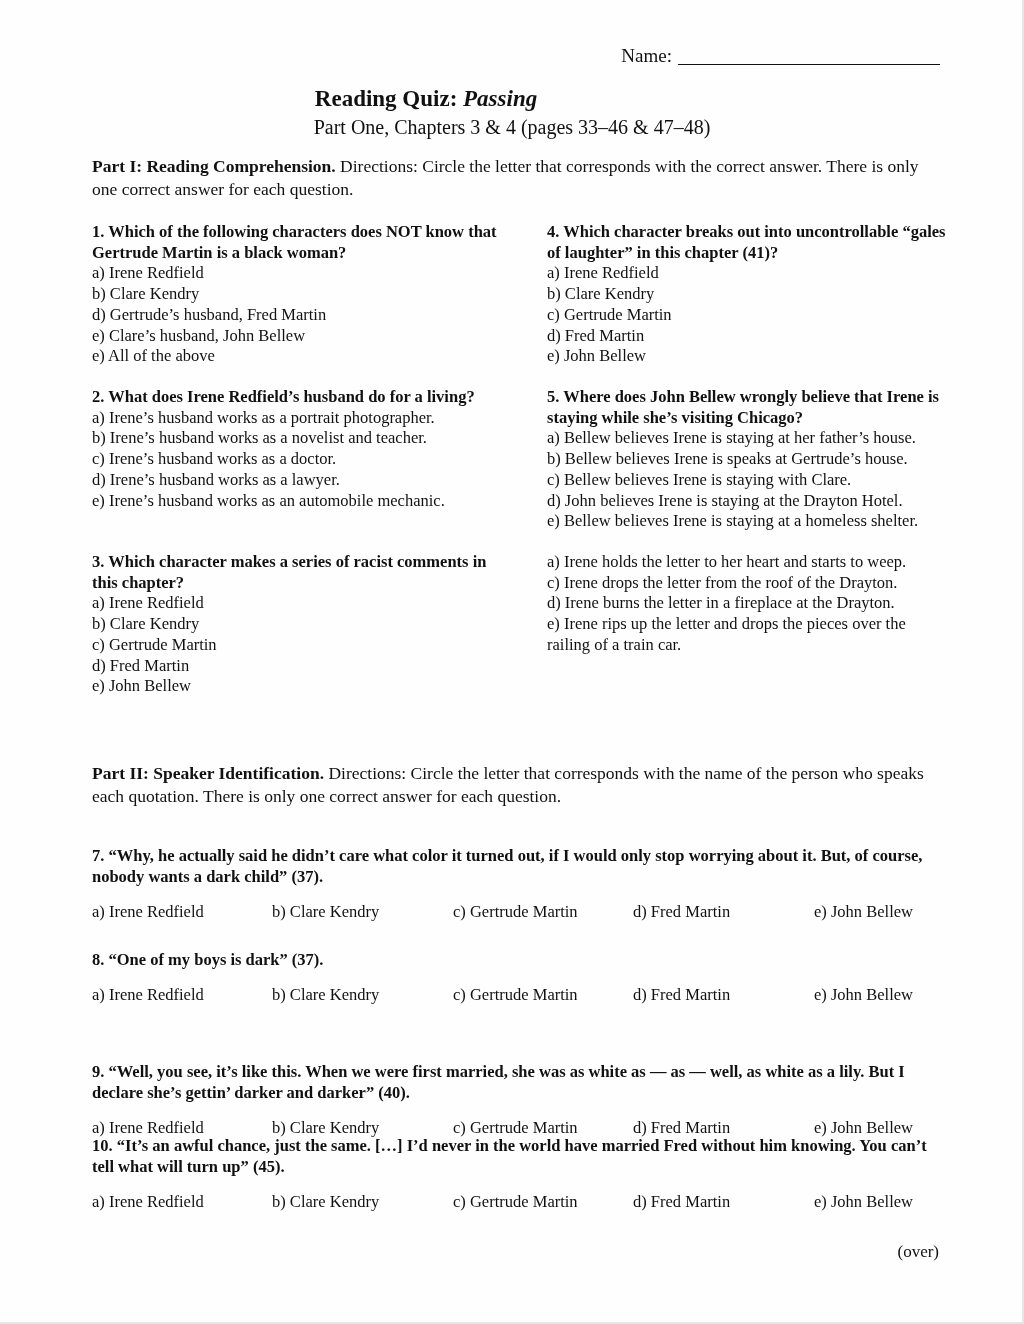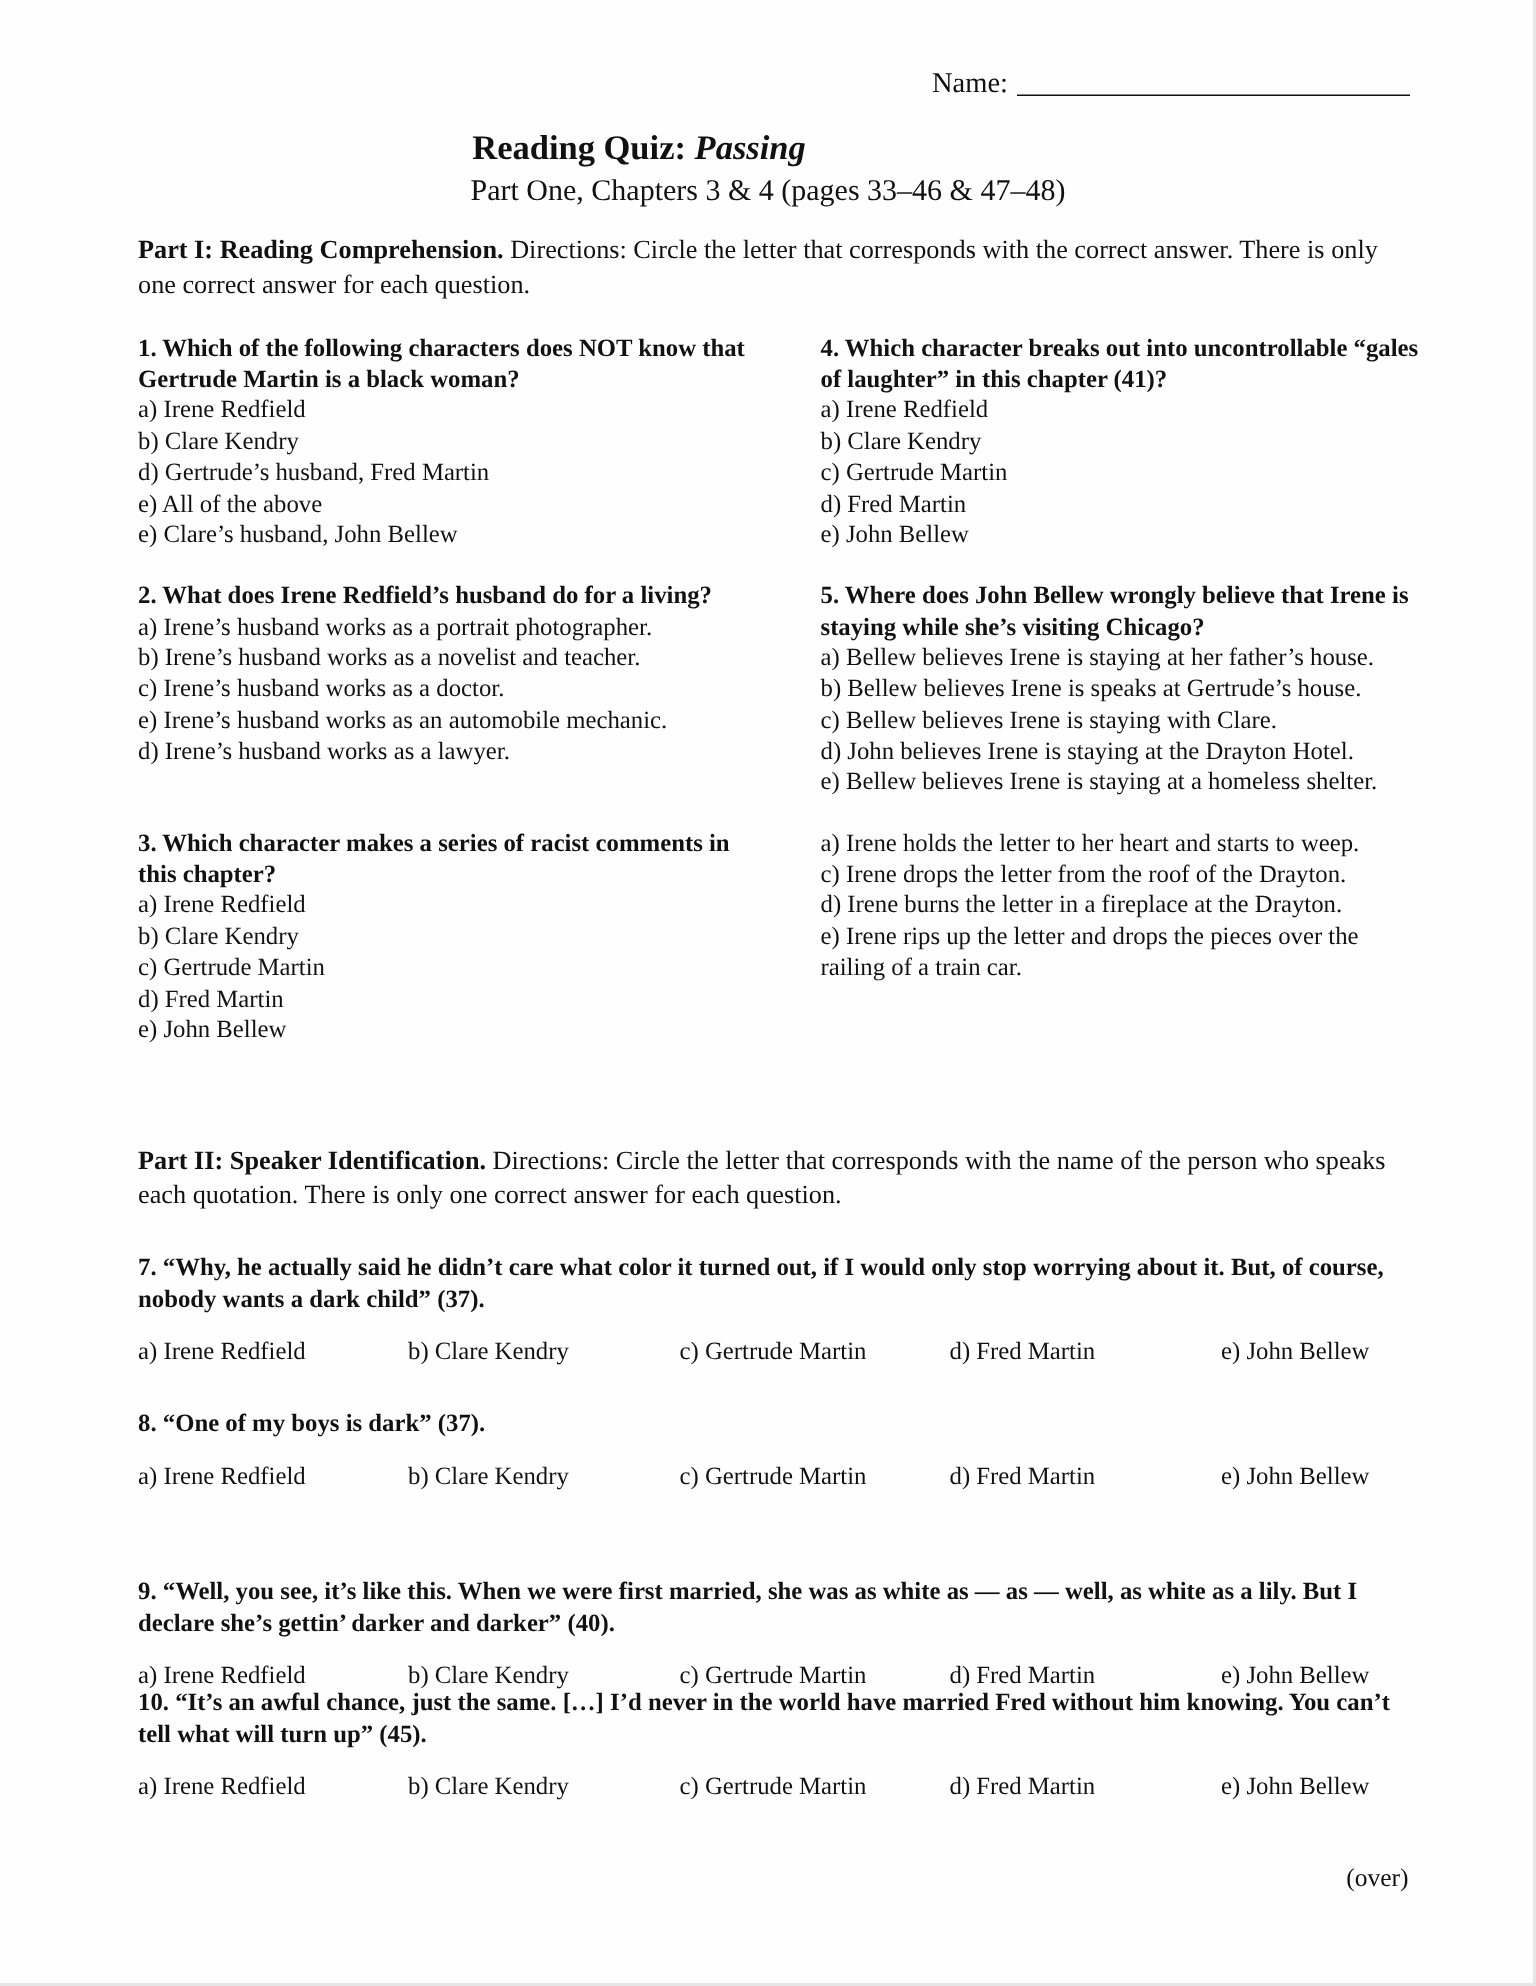--- a/index.html
+++ b/index.html
@@ -15,21 +15,21 @@
     .title { position: absolute; top: 86px; left: 0; width: 852px; text-align: center; font-size: 23px; font-weight: bold; }
     .title i { font-style: italic; }
     .subtitle { position: absolute; top: 116px; left: 0; width: 1024px; text-align: center; font-size: 20px; }
     .directions { position: absolute; left: 92px; width: 850px; font-size: 17.5px; line-height: 23px; }
     .directions b { font-weight: bold; }
     .q { position: absolute; font-size: 16.5px; line-height: 20.7px; }
     .q .qtext { font-weight: bold; }
     .q .opt { display: block; }
     .col-left { left: 92px; width: 420px; }
     .col-right { left: 547px; width: 400px; }
-    .sq { position: absolute; left: 92px; width: 850px; font-size: 16.5px; line-height: 21px; }
+    .sq { position: absolute; left: 92px; width: 850px; font-size: 16.5px; line-height: 21px; margin-top: 11px; }
     .sq .qtext { font-weight: bold; display: block; }
     .sq .opts { position: relative; height: 22px; margin-top: 14px; }
     .sq .opts span { position: absolute; top: 0; white-space: nowrap; }
     .over { position: absolute; right: 83px; top: 1242px; font-size: 17px; }
   </style>
 </head>
 <body>
 
 <div class="page">
 
@@ -42,31 +42,31 @@
 
   <div class="directions" style="top:155px">
     <b>Part I: Reading Comprehension.</b><span> Directions: Circle the letter that corresponds with the correct answer. There is only one correct answer for each question.</span>
   </div>
 
   <div class="q col-left" style="top:222px">
     <span class="qtext">1. Which of the following characters does NOT know that Gertrude Martin is a black woman?</span>
     <span class="opt">a) Irene Redfield</span>
     <span class="opt">b) Clare Kendry</span>
     <span class="opt">d) Gertrude’s husband, Fred Martin</span>
+    <span class="opt">e) Clare’s husband, John Bellew</span>
     <span class="opt">e) All of the above</span>
-    <span class="opt">e) Clare’s husband, John Bellew</span>
   </div>
 
   <div class="q col-left" style="top:387px">
     <span class="qtext">2. What does Irene Redfield’s husband do for a living?</span>
     <span class="opt">a) Irene’s husband works as a portrait photographer.</span>
     <span class="opt">b) Irene’s husband works as a novelist and teacher.</span>
     <span class="opt">c) Irene’s husband works as a doctor.</span>
+    <span class="opt">d) Irene’s husband works as a lawyer.</span>
     <span class="opt">e) Irene’s husband works as an automobile mechanic.</span>
-    <span class="opt">d) Irene’s husband works as a lawyer.</span>
   </div>
 
   <div class="q col-left" style="top:552px">
     <span class="qtext">3. Which character makes a series of racist comments in this chapter?</span>
     <span class="opt">a) Irene Redfield</span>
     <span class="opt">b) Clare Kendry</span>
     <span class="opt">c) Gertrude Martin</span>
     <span class="opt">d) Fred Martin</span>
     <span class="opt">e) John Bellew</span>
   </div>

